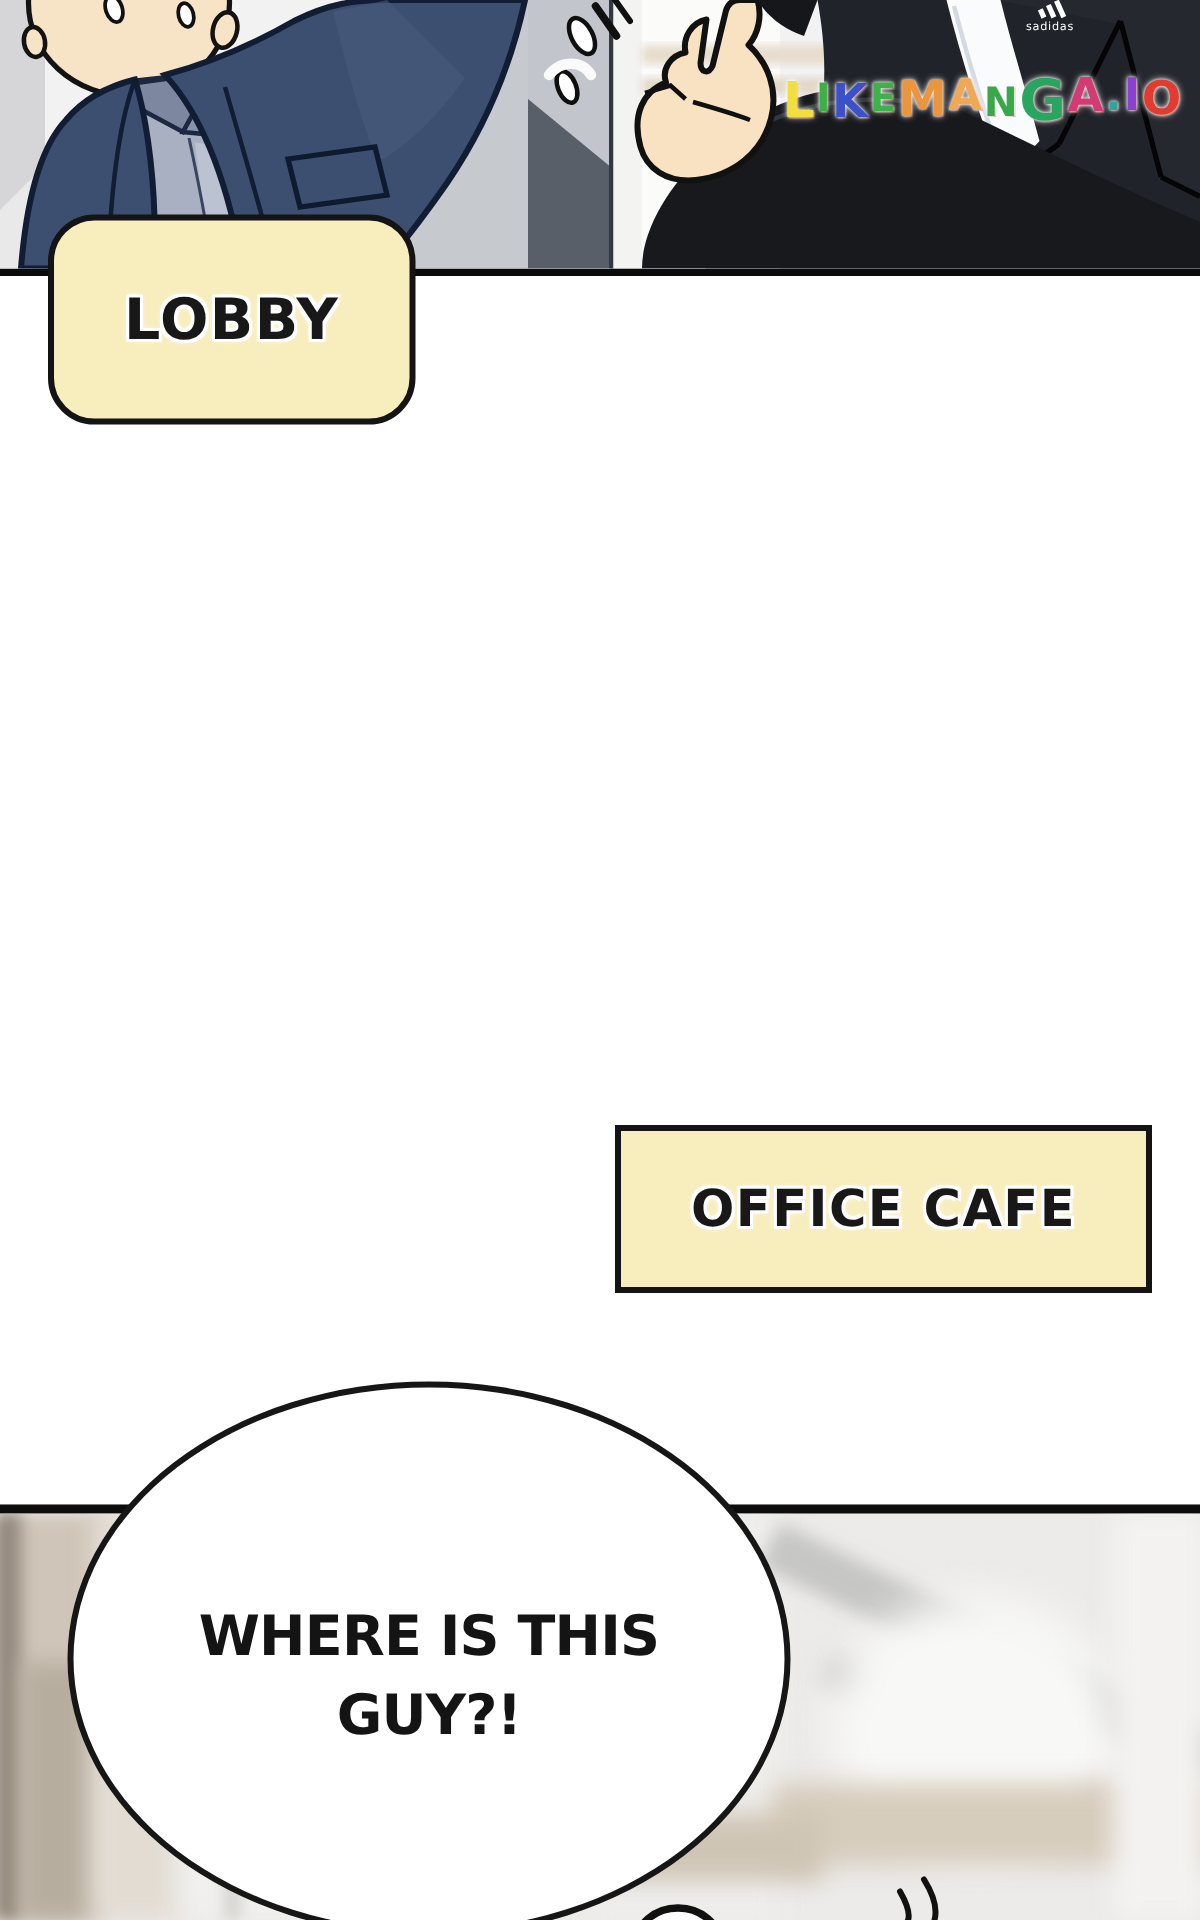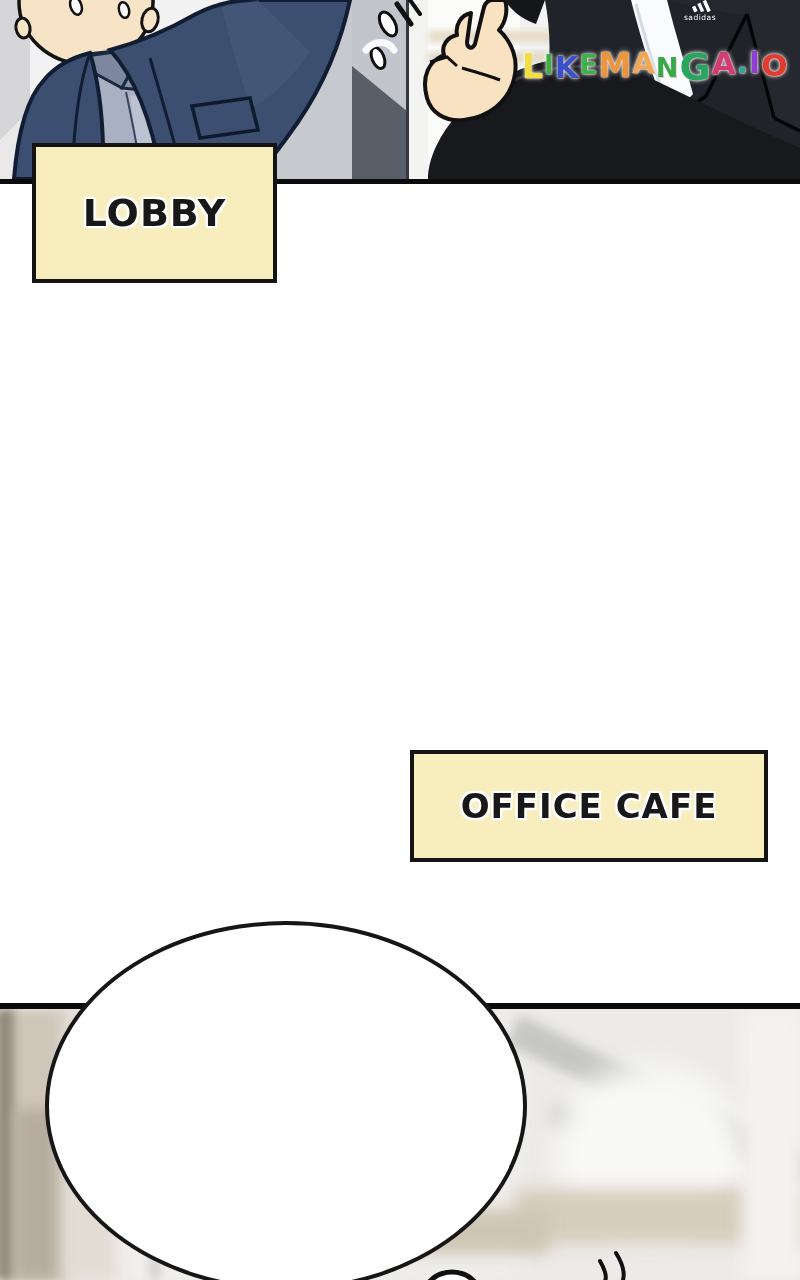--- a/index.html
+++ b/index.html
@@ -15,21 +15,21 @@
   .watermark{position:absolute;left:522px;top:2px;width:278px;height:48px;
              white-space:nowrap;font-weight:800;letter-spacing:1px;
              pointer-events:none;margin-top:38px;}
   .watermark span{display:inline-block;position:relative;
       text-shadow:0 0 2px #ffffff,0 0 5px rgba(255,255,255,.9),1px 1px 0 rgba(168,62,48,.45);}
 
   
   .label-box{position:absolute;background:#f8edbc;border:4px solid #141414;
              box-sizing:border-box;display:flex;align-items:center;justify-content:center;
              z-index:6;}
-  .label-lobby{left:32px;top:143px;width:245px;height:140px;}
+  .label-lobby{left:32px;top:143px;width:245px;height:140px;border-radius:31px;}
   .label-cafe{left:410px;top:750px;width:358px;height:112px;}
   .label-box span{color:#181818;font-weight:bold;
       text-shadow:-2px -2px 0 #fff,2px -2px 0 #fff,-2px 2px 0 #fff,2px 2px 0 #fff,0 0 6px #fff;}
   .label-lobby span{font-size:38px;letter-spacing:1px;}
   .label-cafe span{font-size:34px;letter-spacing:1px;}
 
   
   .panel2{position:absolute;left:0;top:1003px;width:800px;height:277px;
           border-top:6px solid #0c0c0c;box-sizing:content-box;
           background:#ecebe9;overflow:hidden;}
@@ -196,16 +196,18 @@
 
     <svg width="800" height="271" viewBox="0 0 800 271">
       <ellipse cx="452" cy="287" rx="28" ry="24" fill="#ffffff" stroke="#111111" stroke-width="5"></ellipse>
       <path d="M600,252 q8,14 5,20" fill="none" stroke="#111111" stroke-width="4" stroke-linecap="round"></path>
       <path d="M616,244 q10,16 7,27" fill="none" stroke="#111111" stroke-width="4" stroke-linecap="round"></path>
     </svg>
   </section>
 
   <div class="bubble">
     <div class="bubble-text">
+      <div>WHERE IS THIS</div>
+      <div>GUY?!</div>
     </div>
   </div>
 
 </div>
 
 </body></html>

